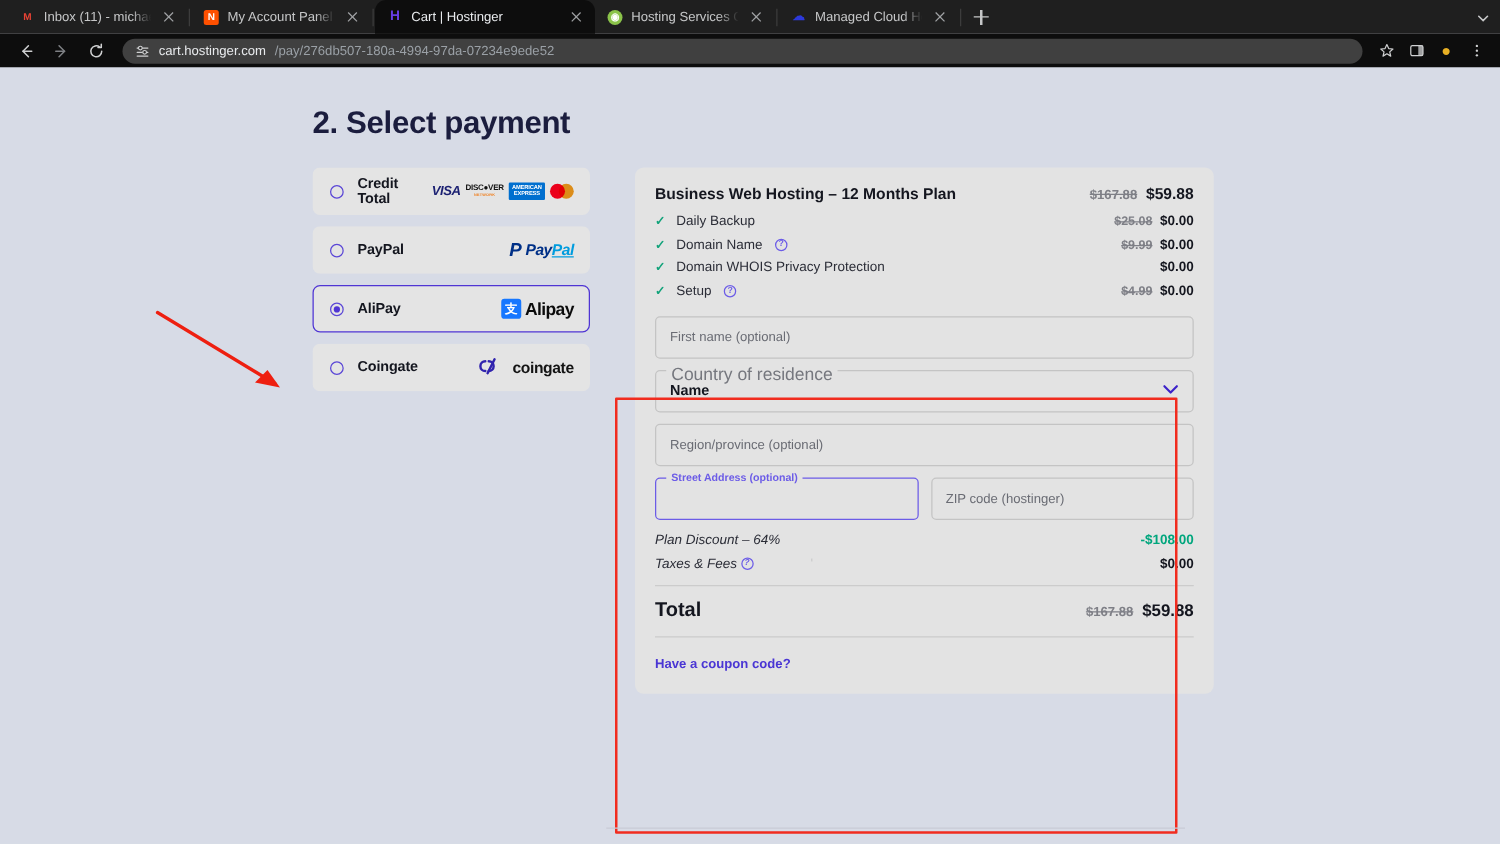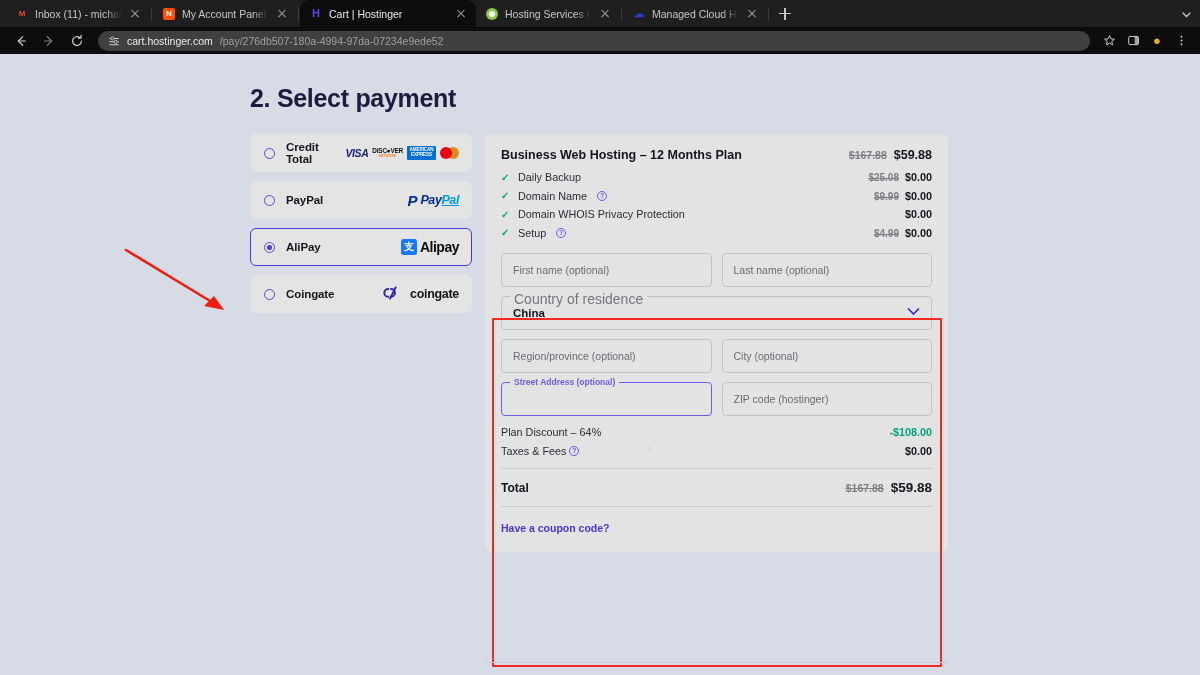--- a/index.html
+++ b/index.html
@@ -137,21 +137,21 @@
 
   .coingate-logo { display: flex; align-items: center; gap: 6px; }
   .cg-mark { font-size: 15px; font-weight: 700; color: #3023ae; font-style: italic; letter-spacing: -1.5px; line-height: 1;}
   .cg-text { font-size: 12.5px; font-weight: 700; color: #141414; letter-spacing: -0.3px; }
 
   
   .arrow-svg { position: absolute; left: 120px; top: 190px; pointer-events: none; }
 
   
   .summary {
-    position: absolute; left: 485px; top: 80px; width: 463px;
+    position: absolute; left: 508px; top: 80px; width: 463px;
     background: #e3e3e3; border-radius: 7px; padding: 14px 16px 16px 16px;
   }
   .sum-head {
     display: flex; align-items: baseline; justify-content: space-between;
     font-size: 12.5px; font-weight: 700; color: #14161f; margin-bottom: 9px;
   }
   .price-pair { display: flex; align-items: baseline; gap: 7px; white-space: nowrap;}
   .old-price { font-size: 10.5px; color: #7e7f86; text-decoration: line-through; font-weight: 600;}
   .new-price { font-size: 12.5px; font-weight: 800; color: #14161f; }
 
@@ -192,26 +192,26 @@
   .field .value { font-size: 11.5px; font-weight: 700; color: #14161f; }
   .chevron { margin-left: auto; color: #3c22c9; font-size: 11px; line-height: 1; }
 
   .text-cursor { position: absolute; left: 652px; top: 388px; width: 1px; height: 14px;
                  pointer-events: none; }
 
   
   .totals { margin-top: 10px; }
   .tot-row { display: flex; justify-content: space-between; align-items: center;
              font-size: 10.8px; color: #2b2d37; margin: 7px 0; }
-  .tot-row .lbl { display: flex; align-items: center; }
+  .tot-row .lbl { display: flex; align-items: center; font-style: italic; }
   .tot-green { color: #00a67d; font-weight: 800; font-size: 10.8px; }
   .tot-black { color: #14161f; font-weight: 800; font-size: 10.8px; }
   .divider { height: 1px; background: #cccccc; margin: 11px 0; }
   .total-row { display: flex; justify-content: space-between; align-items: baseline; }
-  .total-label { font-size: 12px; font-weight: 800; color: #14161f; }
+  .total-label { font-size: 16px; font-weight: 800; color: #14161f; }
   .total-old { font-size: 10.5px; color: #7e7f86; text-decoration: line-through; font-weight: 600; }
   .total-new { font-size: 13.5px; font-weight: 800; color: #14161f; }
   .coupon { font-size: 10.5px; font-weight: 700; color: #4a36d4; }
 
   
   .red-rect {
     position: absolute; left: 492px; top: 264px; width: 450px; height: 349px;
     border: 2.2px solid #f12c1f; pointer-events: none; border-radius: 1px;
   }
 
@@ -445,44 +445,38 @@
             <span class="old">$4.99</span>
             <span>$0.00</span>
           </span>
         </div>
 
         <div class="form-area">
           <div class="row">
             <div class="field">
               <span>First name (optional)</span>
             </div>
-            <div class="field">
-              <span>Last name (optional)</span>
-            </div>
           </div>
 
 
           <div class="row">
             <div class="field full has-legend">
               <span class="float-label">Country of residence</span>
-              <span class="value">China</span>
+              <span class="value">Name</span>
               <span class="chevron">
                 <svg width="13" height="9" viewBox="0 0 13 9">
                     <path d="M1.5 2 L6.5 7 L11.5 2" stroke="#3c22c9" stroke-width="1.7" fill="none" stroke-linecap="round" stroke-linejoin="round"></path>
                   </svg>
               </span>
             </div>
           </div>
 
           <div class="row">
             <div class="field">
               <span>Region/province (optional)</span>
-            </div>
-            <div class="field">
-              <span>City (optional)</span>
             </div>
           </div>
 
           <div class="row">
             <div class="field focused">
               <span class="float-label">Street Address (optional)</span>
               <span></span>
             </div>
             <div class="field">
               <span>ZIP code (hostinger)</span>

